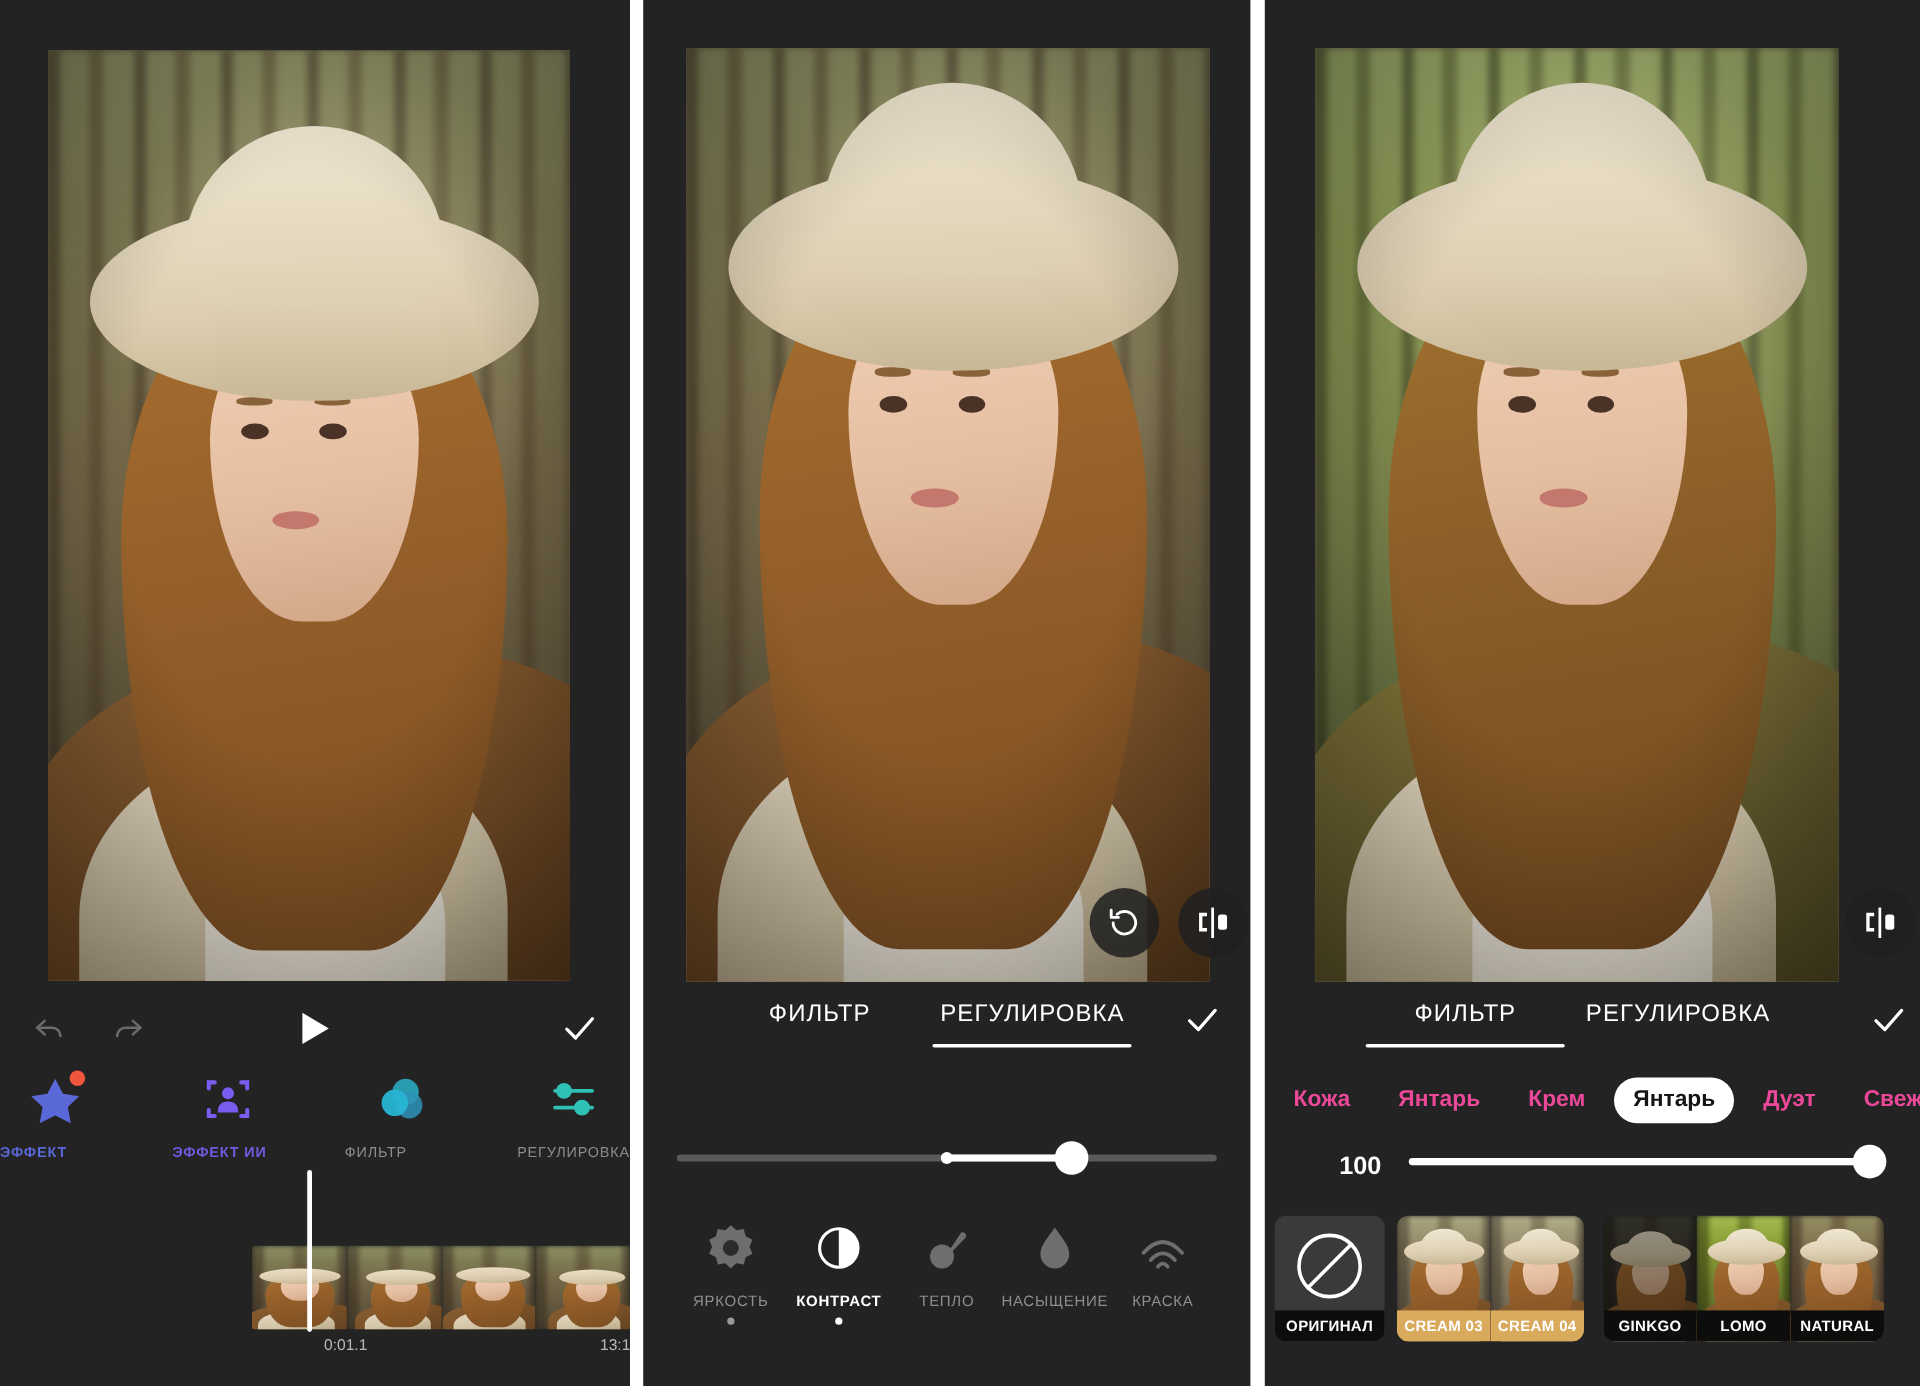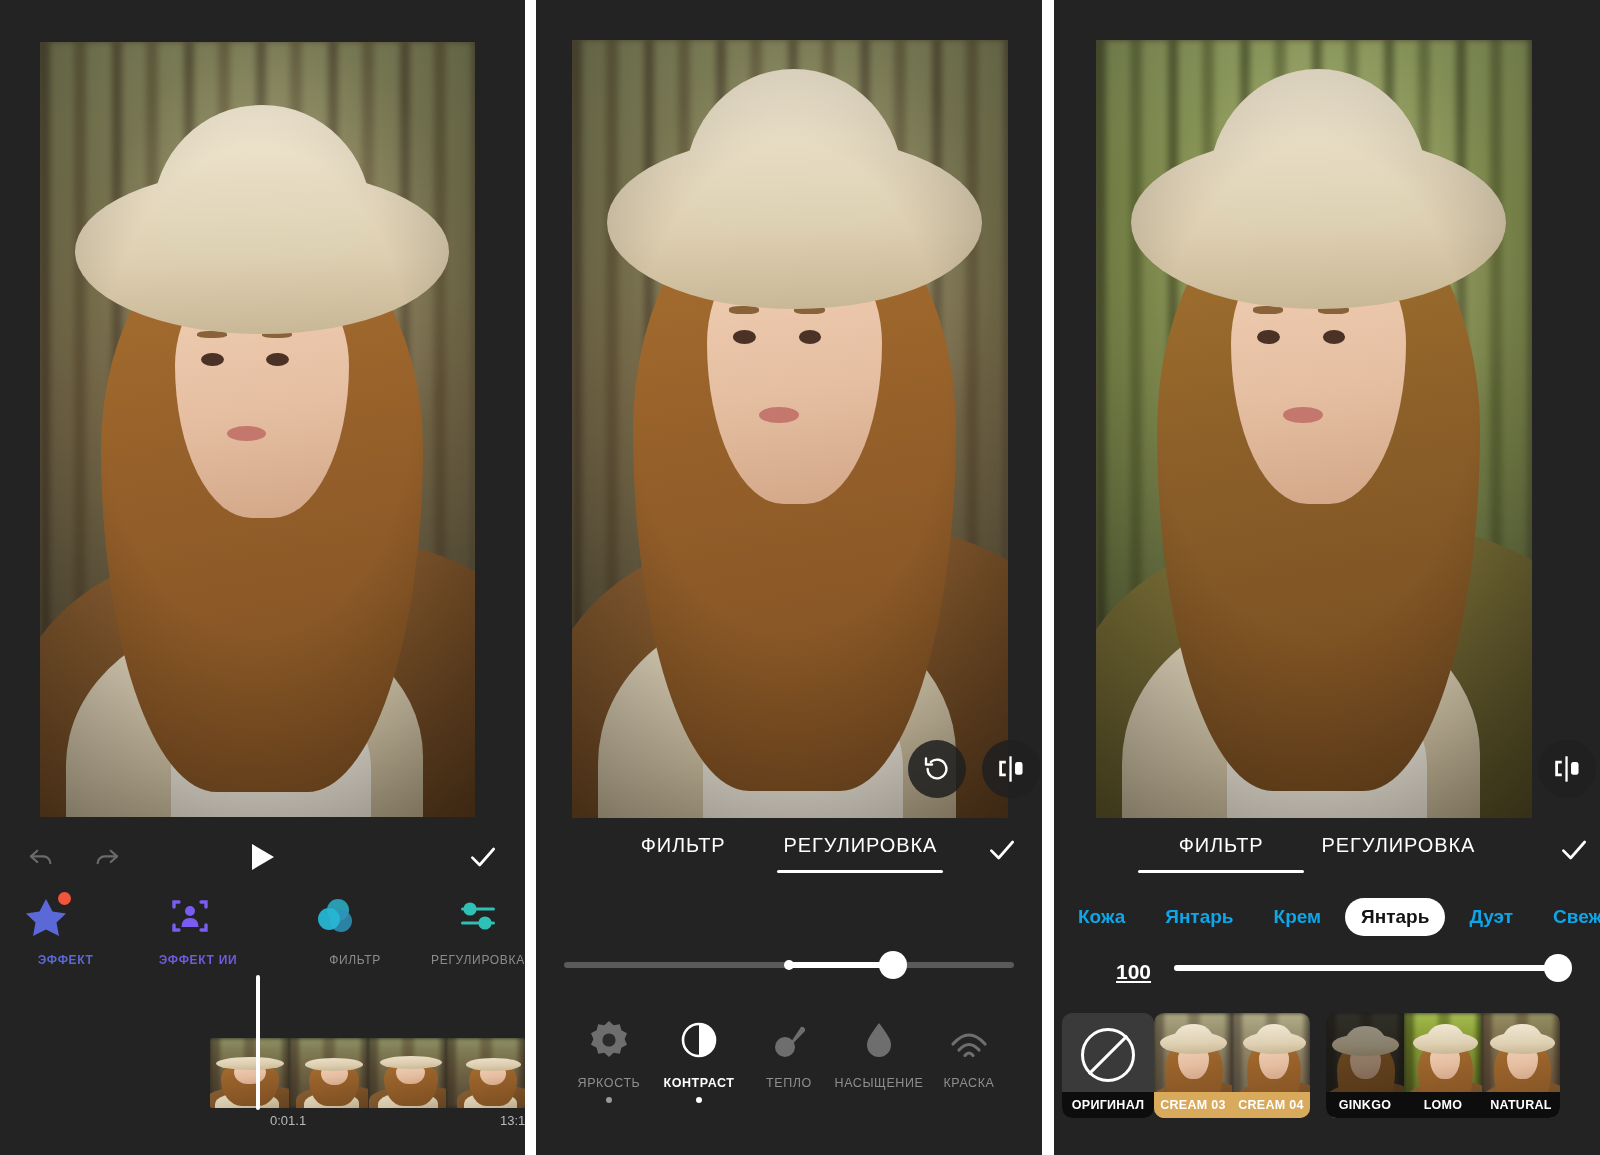--- a/index.html
+++ b/index.html
@@ -131,37 +131,37 @@
   .slider .ctr { position:absolute; top:-2px; width:10px; height:10px; border-radius:50%;
                  background:#fff; }
   .slider .thumb { position:absolute; top:-11px; width:28px; height:28px; border-radius:50%;
                    background:#fff; }
 
   .circbtn { position:absolute; width:58px; height:58px; border-radius:50%;
              background:rgba(32,32,32,.86); display:flex; align-items:center; justify-content:center; }
 
   
   .fxrow { display:flex; justify-content:center; gap:50px; }
-  .fxitem { width:100px; text-align:right; }
+  .fxitem { width:100px; text-align:left; }
   .fxitem .lbl { margin-top:14px; font-size:12px; letter-spacing:.7px; color:#8c8c8c; }
   .fxitem.blue  .lbl { color:#5b68d8; font-weight:bold; }
   .fxitem.violet .lbl { color:#6c5ce0; font-weight:bold; }
   .fxicon { position:relative; width:46px; height:46px; margin:0 auto; }
   .badge { position:absolute; top:-1px; right:-1px; width:13px; height:13px;
            border-radius:50%; background:#f0563c; }
 
   
   .tl { position:absolute; display:flex; overflow:hidden; border-radius:2px; }
   .tlthumb { width:80px; height:70px; position:relative; overflow:hidden; }
   .playhead { position:absolute; width:4px; background:#ffffff; border-radius:2px; }
   .tltime { position:absolute; font-size:13px; color:#b9b9b9;margin-left:32px; }
 
   
   .chiprow { display:flex; align-items:center; gap:8px; }
-  .chip { color:#0ea5e9; font-size:19px; font-weight:bold; white-space:nowrap;
+  .chip { color:#ec4899; font-size:19px; font-weight:bold; white-space:nowrap;
           padding:8px 16px; border-radius:20px; }
   .chip.sel { background:#ffffff; color:#141414; }
 
   
   .fthumbs { position:absolute; display:flex; align-items:flex-end; }
   .fgroup { display:flex; border-radius:10px; overflow:hidden; }
   .fthumb { width:78px; height:105px; position:relative; overflow:hidden; }
   .fthumb .cap { position:absolute; left:0; right:0; bottom:0; height:26px;
                  display:flex; align-items:center; justify-content:center;
                  font-size:12.5px; font-weight:bold; color:#fff;
@@ -510,29 +510,29 @@
     <div class="chiprow" style="position:absolute; left:8px; top:898px;">
       <span class="chip">Кожа</span>
       <span class="chip">Янтарь</span>
       <span class="chip">Крем</span>
       <span class="chip sel">Янтарь</span>
       <span class="chip">Дуэт</span>
       <span class="chip">Свежесть</span>
 
     </div>
 
-    <div style="position:absolute; left:62px; top:960px;text-decoration:underline;" class="val">100</div>
+    <div style="position:absolute; left:62px; top:960px;" class="val">100</div>
     <div class="slider" style="position:absolute; left:120px; right:32px; top:965px;">
       <div class="fill" style="left:0; width:100%;"></div>
       <div class="thumb" style="right:-4px;"></div>
     </div>
 
     <div class="fthumbs" style="left:8px; top:1013px;">
 
-      <div class="fgroup" style="">
+      <div class="fgroup" style="margin-right:10px;">
         <div class="fthumb orig">
           <div class="none-circle"></div>
           <div class="cap">ОРИГИНАЛ</div>
         </div>
       </div>
 
       <div class="fgroup" style="margin-right:16px;">
         <div class="fthumb">
           <div class="mini">
             <div class="forest" style="filter:blur(2px) saturate(.75) sepia(.25) brightness(1.12)"></div>

